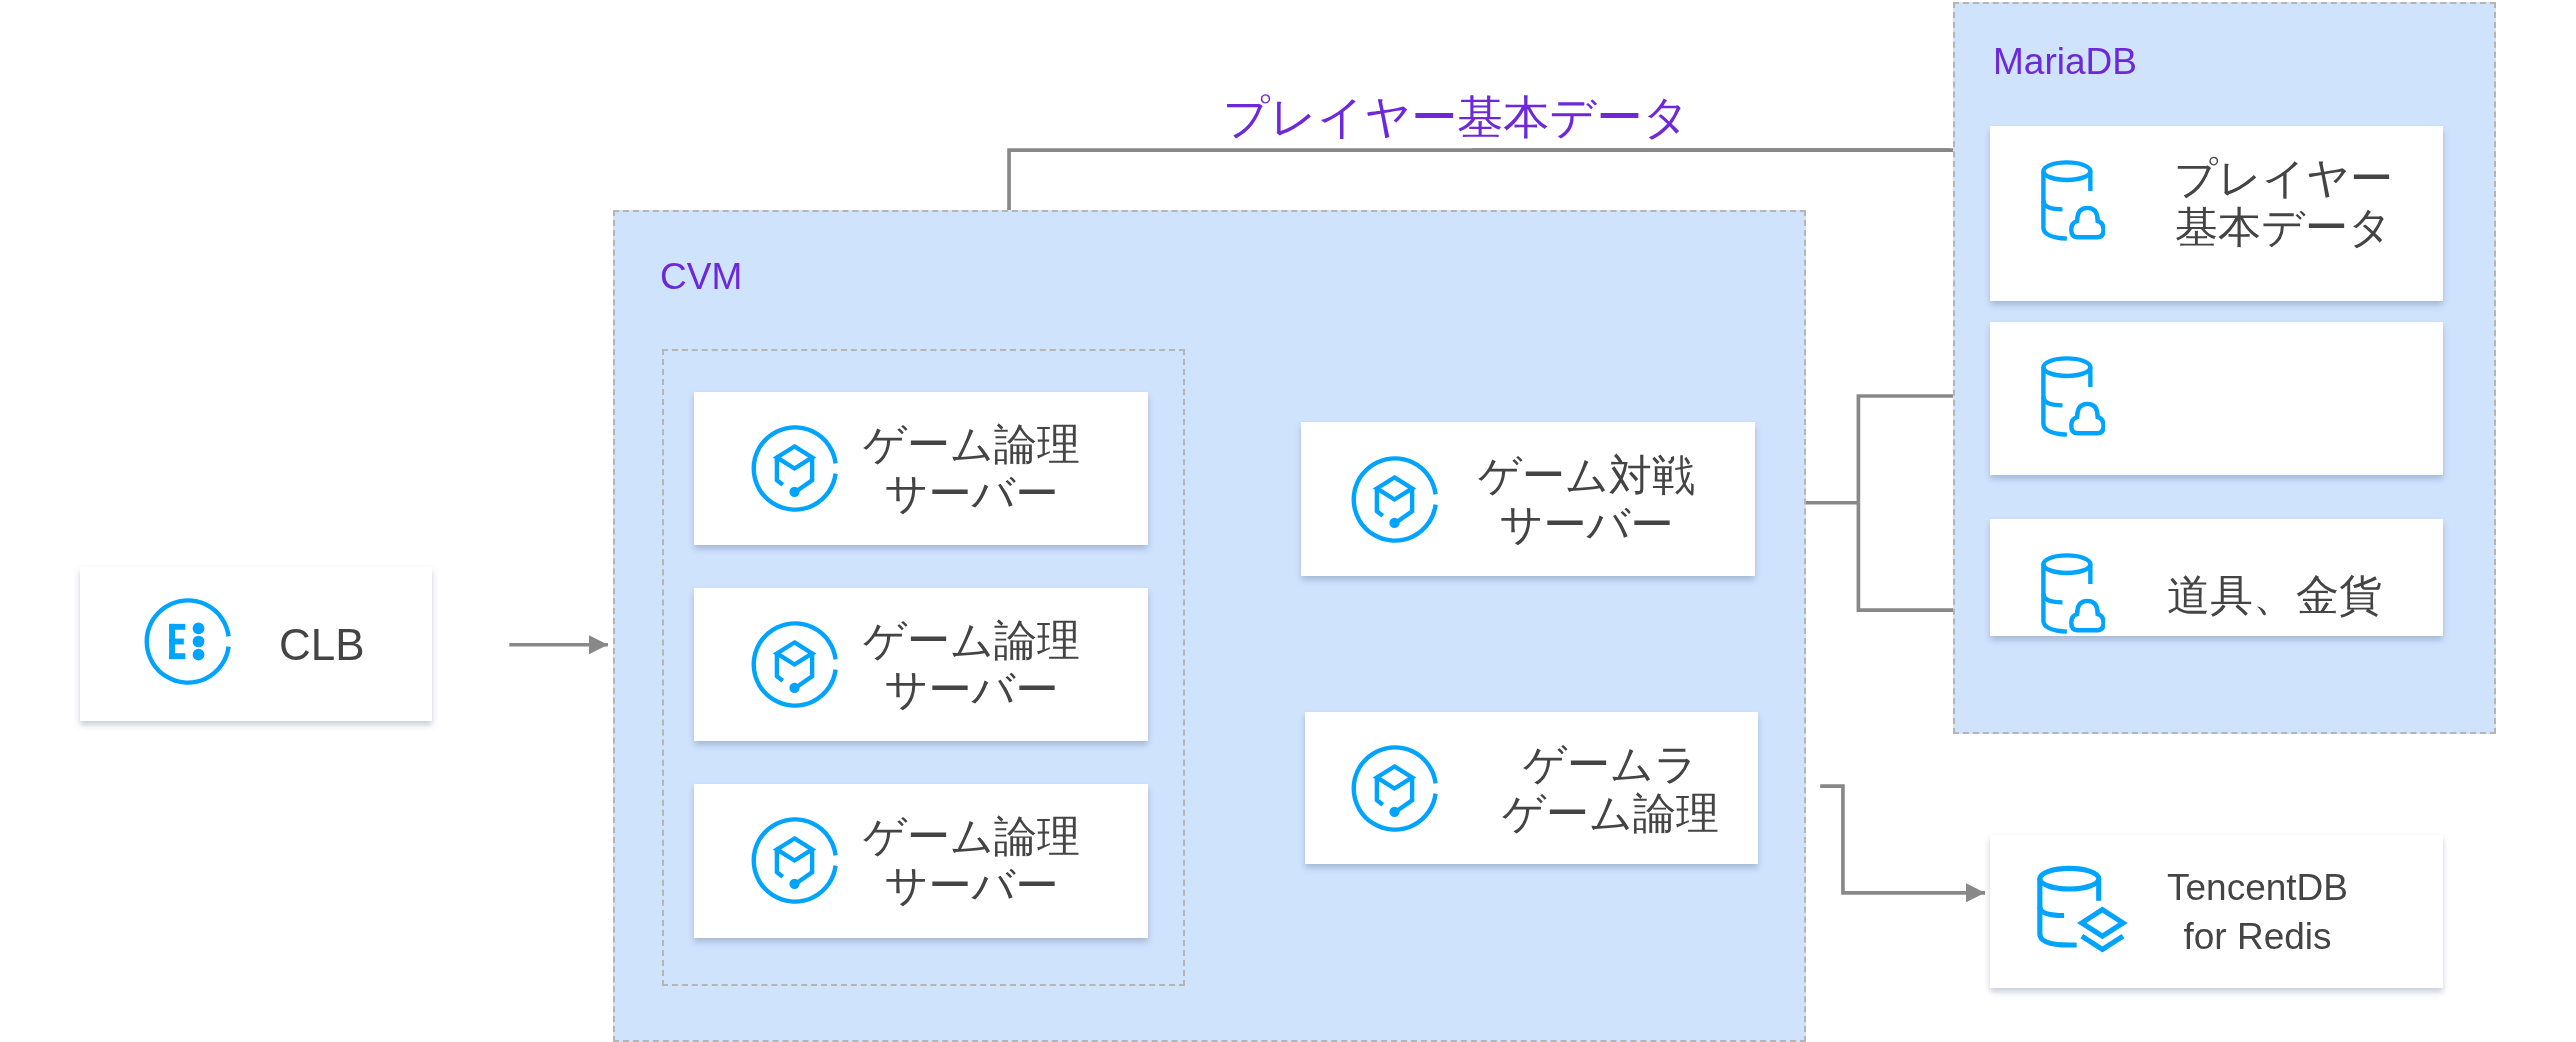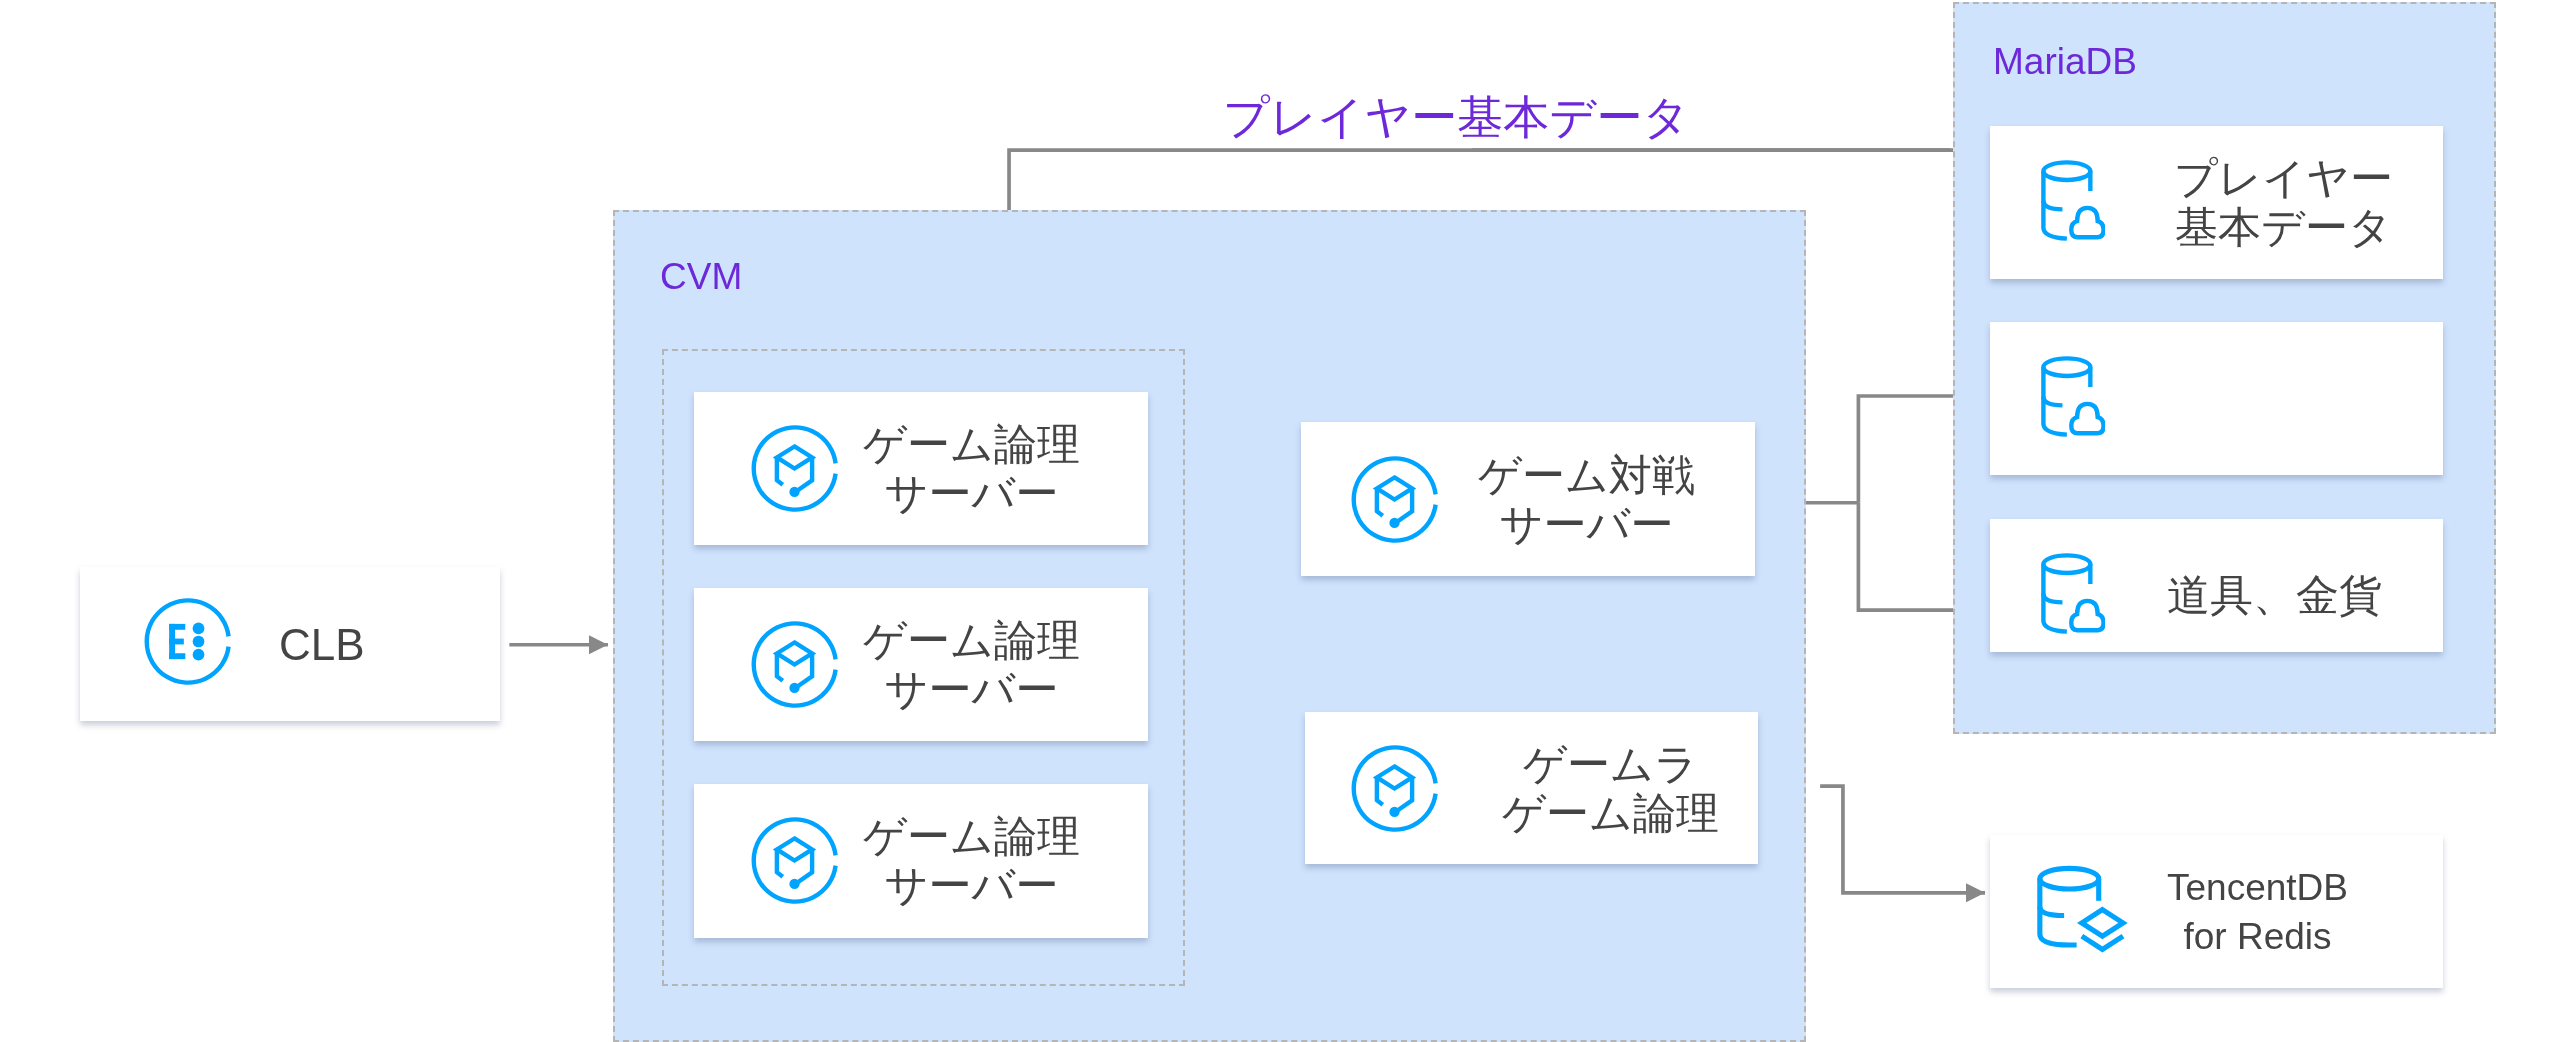--- a/index.html
+++ b/index.html
@@ -31,21 +31,21 @@
     <path d="M2000 204 H2695" fill="none" stroke="#888888" stroke-width="5" marker-end="url(#arr)"></path>
     <path d="M1560 901 H1665" fill="none" stroke="#888888" stroke-width="5"></path>
     <path d="M1665 901 V708 H1760" fill="none" stroke="#888888" stroke-width="5" marker-end="url(#arr)"></path>
     <path d="M1665 901 V1093 H1765" fill="none" stroke="#888888" stroke-width="5" marker-end="url(#arr)"></path>
     <path d="M2385 683 H2525" fill="none" stroke="#888888" stroke-width="5"></path>
     <path d="M2525 683 V538 H2697" fill="none" stroke="#888888" stroke-width="5" marker-end="url(#arr)"></path>
     <path d="M2525 683 V829 H2697" fill="none" stroke="#888888" stroke-width="5" marker-end="url(#arr)"></path>
     <path d="M2473 1068 H2504 V1213 H2697" fill="none" stroke="#888888" stroke-width="5" marker-end="url(#arr)"></path>
   </svg>
 
-<div class="card" style="left:80px;top:567px;width:420px;height:154px;">
+<div class="card" style="left:80px;top:567px;width:352px;height:154px;">
   <svg class="icon" style="left:142px;top:598px;position:fixed" width="0" height="0"></svg>
   <svg class="icon" width="91" height="91" viewBox="0 0 124 124" style="left:62px;top:29px;">
     <path d="M 118 55 A 56 56 0 1 0 118 69" fill="none" stroke="#00a4ff" stroke-width="6"></path>
     <rect x="37" y="38" width="8" height="48" fill="#00a4ff"></rect>
     <rect x="37" y="38" width="22" height="8" fill="#00a4ff"></rect>
     <rect x="37" y="58" width="20" height="8" fill="#00a4ff"></rect>
     <rect x="37" y="78" width="22" height="8" fill="#00a4ff"></rect>
     <circle cx="77" cy="44" r="8" fill="#00a4ff"></circle>
     <circle cx="77" cy="62" r="8" fill="#00a4ff"></circle>
     <circle cx="77" cy="80" r="8" fill="#00a4ff"></circle>
@@ -104,35 +104,35 @@
   <div class="text" style="left:197px;top:28px;">
     <div>ゲームラ</div>
     <div>ゲーム論理</div>
   </div>
 </div>
 
 <div class="group" style="left:1953px;top:2.2px;width:543px;height:732px;">
   <div class="group-label" style="left:38px;top:37px;">MariaDB</div>
 </div>
 
-<div class="card" style="left:1990px;top:126px;width:453px;height:153px;">
+<div class="card" style="left:1990px;top:126px;width:453px;height:175px;">
   <svg class="icon" width="66" height="88" viewBox="0 0 90 120" style="left:49px;top:32px;">
       <use href="#cdb"></use>
     </svg>
   <div class="text" style="left:184px;top:28px;">
     <div>プレイヤー</div>
     <div>基本データ</div>
   </div>
 </div>
 <div class="card" style="left:1990px;top:322px;width:453px;height:153px;">
   <svg class="icon" width="66" height="88" viewBox="0 0 90 120" style="left:49px;top:32px;">
       <use href="#cdb"></use>
     </svg>
 </div>
-<div class="card" style="left:1990px;top:519px;width:453px;height:133px;">
+<div class="card" style="left:1990px;top:519px;width:453px;height:117px;">
   <svg class="icon" width="66" height="88" viewBox="0 0 90 120" style="left:49px;top:32px;">
       <use href="#cdb"></use>
     </svg>
   <div class="text" style="left:177px;top:52px;">
     <div>道具、金貨</div>
   </div>
 </div>
 
 <div class="card" style="left:1990px;top:835px;width:453px;height:153px;">
   <svg class="icon" width="96" height="92" viewBox="0 0 130 125" style="left:46px;top:29px;">

